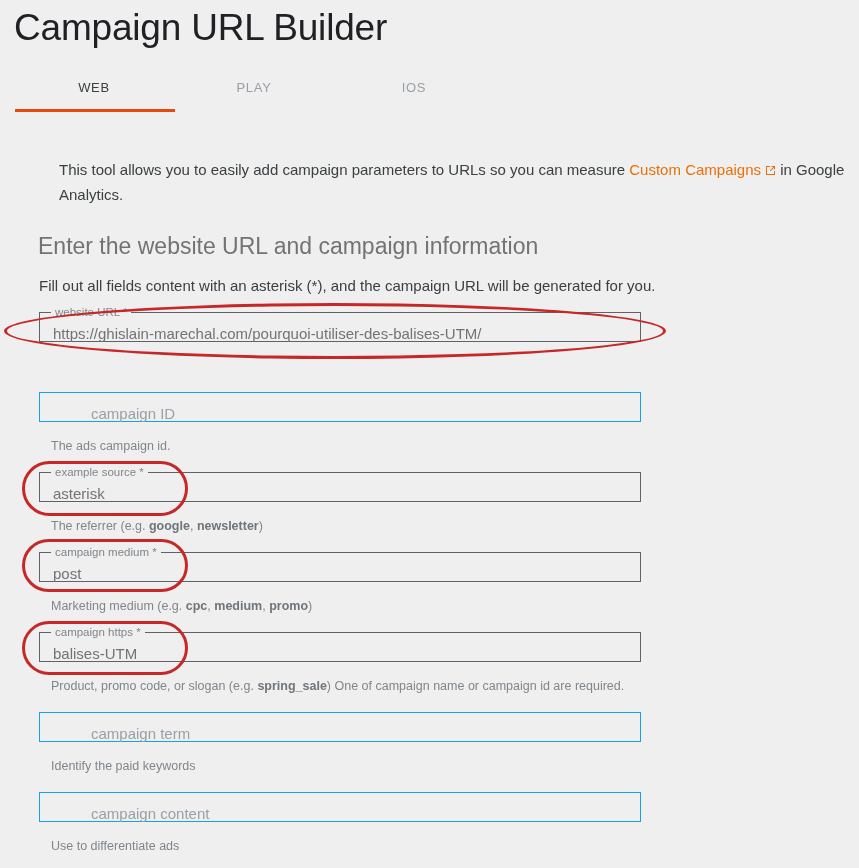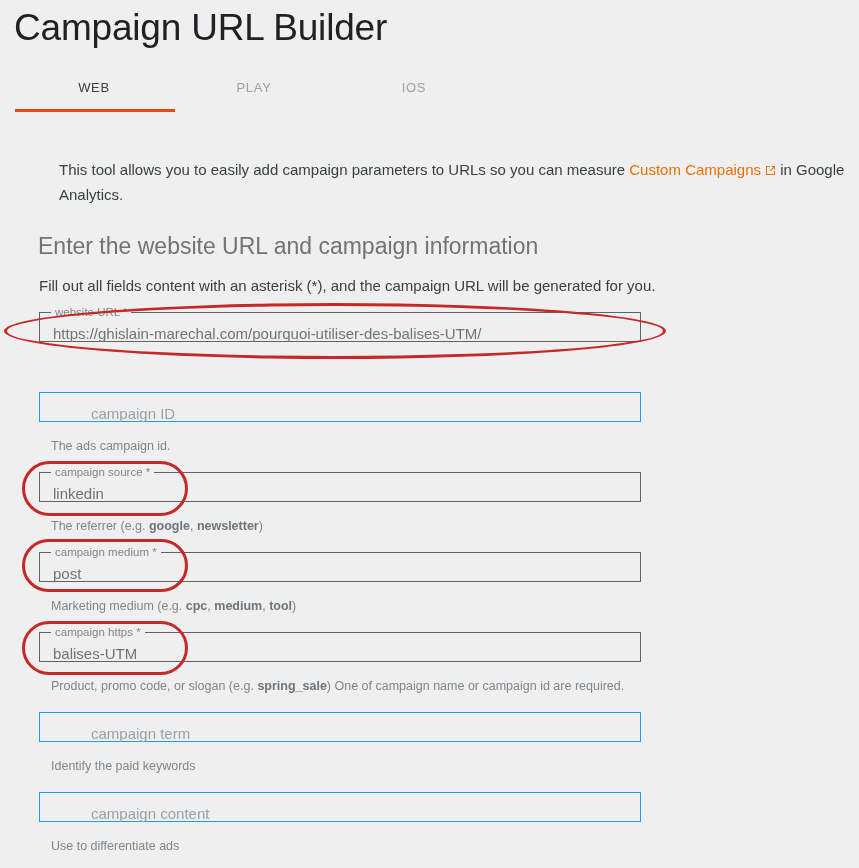--- a/index.html
+++ b/index.html
@@ -211,32 +211,32 @@
 
 <div class="field" style="top:392px;">
   <div class="input-box">
     <span class="placeholder">campaign ID</span>
   </div>
   <div class="helper">The ads campaign id.</div>
 </div>
 
 <div class="field" style="top:472px;">
   <div class="input-box filled">
-    <span class="legend">campaign source *</span>
-    <span class="value">linkedin</span>
+    <span class="legend">example source *</span>
+    <span class="value">asterisk</span>
   </div>
   <div class="helper"><span>The referrer (e.g. </span><b>google</b><span>, </span><b>newsletter</b><span>)</span></div>
 </div>
 
 <div class="field" style="top:552px;">
   <div class="input-box filled">
     <span class="legend">campaign medium *</span>
     <span class="value">post</span>
   </div>
-  <div class="helper"><span>Marketing medium (e.g. </span><b>cpc</b><span>, </span><b>medium</b><span>, </span><b>tool</b><span>)</span></div>
+  <div class="helper"><span>Marketing medium (e.g. </span><b>cpc</b><span>, </span><b>medium</b><span>, </span><b>promo</b><span>)</span></div>
 </div>
 
 <div class="field" style="top:632px;">
   <div class="input-box filled">
     <span class="legend">campaign https *</span>
     <span class="value">balises-UTM</span>
   </div>
   <div class="helper"><span>Product, promo code, or slogan (e.g. </span><b>spring_sale</b><span>) One of campaign name or campaign id are required.</span></div>
 </div>
 

